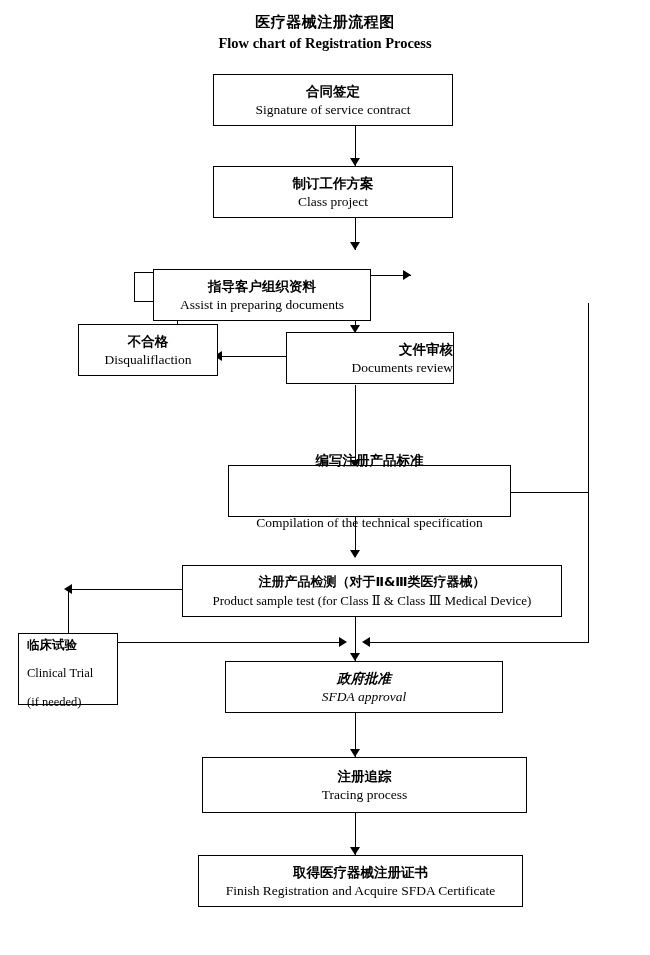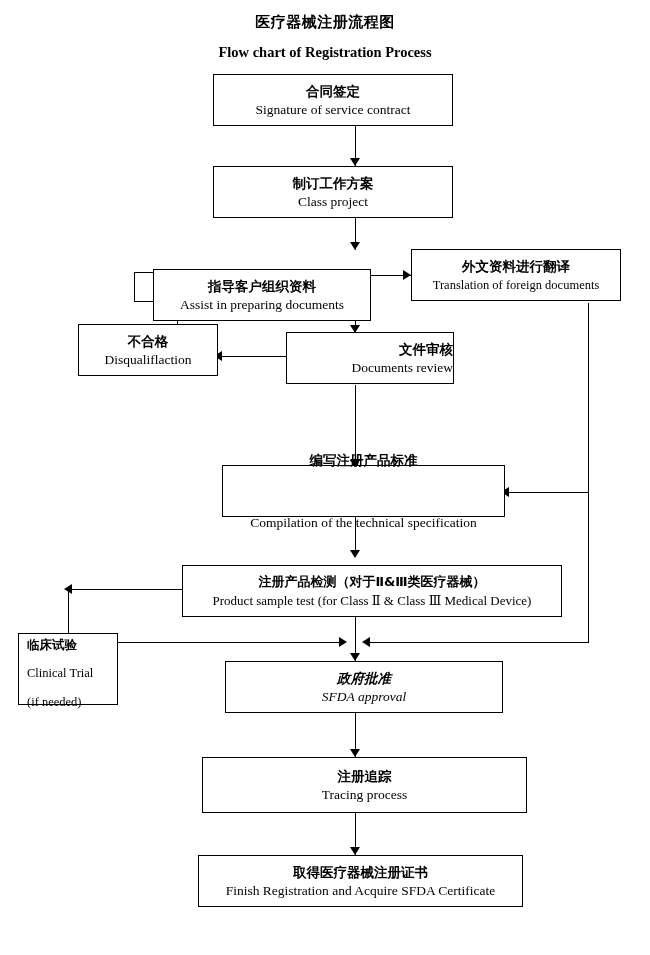--- a/index.html
+++ b/index.html
@@ -32,21 +32,21 @@
     font-weight: bold;
     font-size: 15px;
     line-height: 20px;
     letter-spacing: 0.5px;
   }
   .title-en {
     font-family: "Liberation Serif", "DejaVu Serif", serif;
     font-weight: bold;
     font-size: 14.5px;
     line-height: 20px;
-    margin-top: 10px;
+    margin-top: 1px;
   }
 
   
   .box {
     position: absolute;
     box-sizing: border-box;
     border: 1px solid #000000;
     background: #ffffff;
     display: flex;
     flex-direction: column;
@@ -189,36 +189,32 @@
   <div class="box" style="left:213px; top:166px; width:240px; height:52px;">
     <div class="cn">制订工作方案</div>
     <div class="en">Class project</div>
   </div>
 
   <div class="box" style="left:153px; top:249px; width:218px; height:52px;margin-top:20px;">
     <div class="cn">指导客户组织资料</div>
     <div class="en">Assist in preparing documents</div>
   </div>
 
-  <div class="box" style="left:411px; top:249px; width:210px; height:52px;">
-    <div class="cn">外文资料进行翻译</div>
-    <div class="en small" style="font-size:12.5px;">Translation of foreign documents</div>
-  </div>
 
   <div class="box" style="left:78px; top:324px; width:140px; height:52px;">
     <div class="cn">不合格</div>
     <div class="en">Disqualiflaction</div>
   </div>
 
   <div class="box" style="left:286px; top:332px; width:168px; height:52px;align-items:flex-end;">
     <div class="cn">文件审核</div>
     <div class="en">Documents review</div>
   </div>
 
-  <div class="box" style="left:222px; top:465px; width:283px; height:52px;gap:44px;">
+  <div class="box" style="left:228px; top:465px; width:283px; height:52px;gap:44px;">
     <div class="cn">编写注册产品标准</div>
     <div class="en">Compilation of the technical specification</div>
   </div>
 
   <div class="box small" style="left:182px; top:565px; width:380px; height:52px;">
     <div class="cn">注册产品检测（对于Ⅱ&amp;Ⅲ类医疗器械）</div>
     <div class="en">Product sample test (for Class  Ⅱ &amp; Class  Ⅲ  Medical Device)</div>
   </div>
 
   <div class="box left-align" style="left:18px; top:633px; width:100px; height:72px;">

